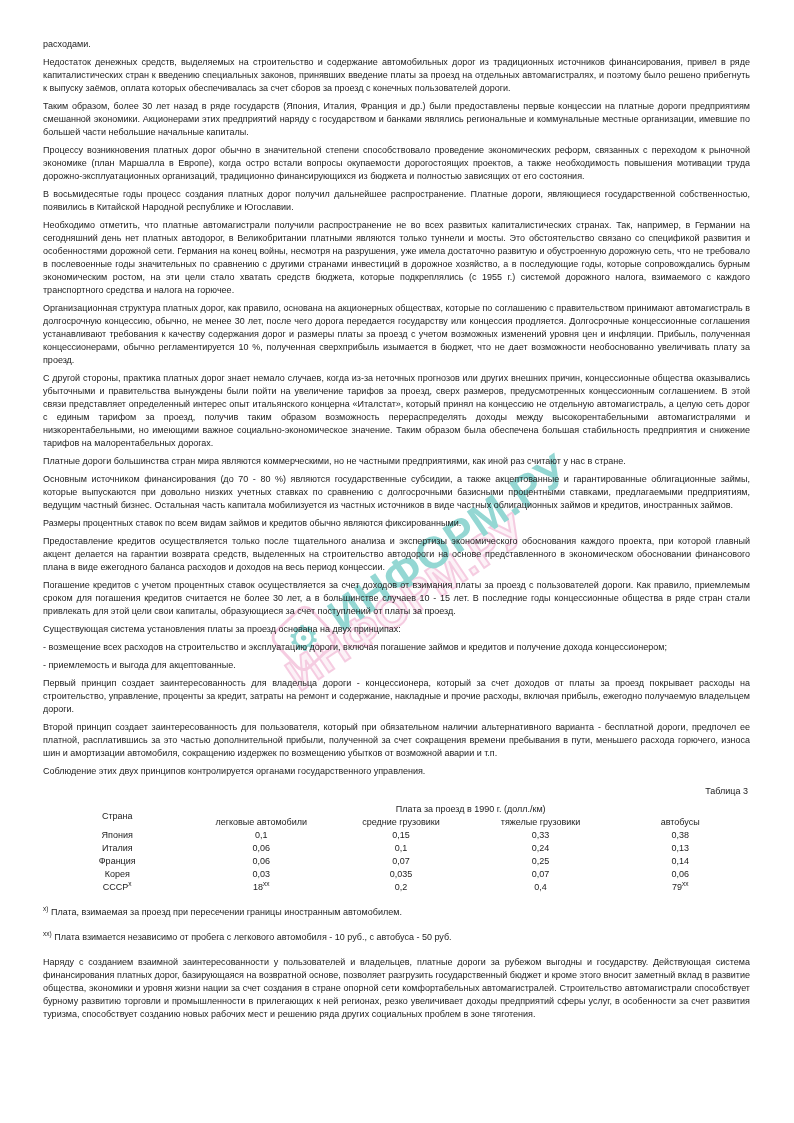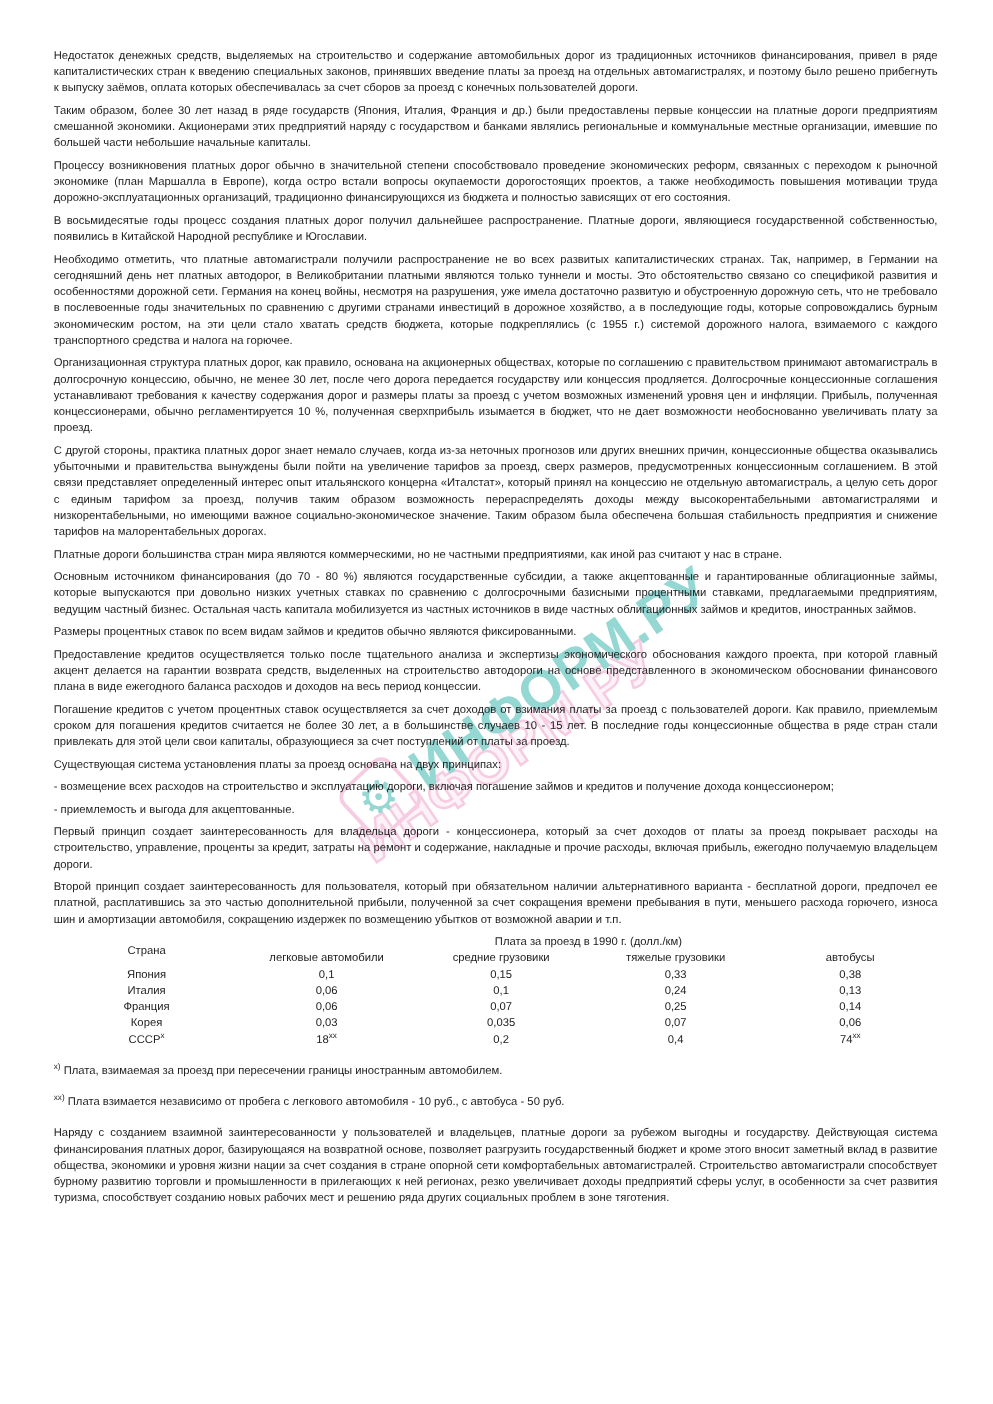--- a/index.html
+++ b/index.html
@@ -108,38 +108,41 @@
 <div class="watermark">
   <span class="wm-logo">
     <span class="wm-gear">⚙</span>
   </span>
   <span class="wm-text">ИНФОРМ.РУ</span>
   <span class="wm-ghost">ИНФОРМ.РУ</span>
 </div>
 
 <div class="page">
 
+  <p class="body-par">расходами.</p>
   <p class="body-par">Недостаток денежных средств, выделяемых на строительство и содержание автомобильных дорог из традиционных источников финансирования, привел в ряде капиталистических стран к введению специальных законов, принявших введение платы за проезд на отдельных автомагистралях, и поэтому было решено прибегнуть к выпуску заёмов, оплата которых обеспечивалась за счет сборов за проезд с конечных пользователей дороги.</p>
   <p class="body-par">Таким образом, более 30 лет назад в ряде государств (Япония, Италия, Франция и др.) были предоставлены первые концессии на платные дороги предприятиям смешанной экономики. Акционерами этих предприятий наряду с государством и банками являлись региональные и коммунальные местные организации, имевшие по большей части небольшие начальные капиталы.</p>
   <p class="body-par">Процессу возникновения платных дорог обычно в значительной степени способствовало проведение экономических реформ, связанных с переходом к рыночной экономике (план Маршалла в Европе), когда остро встали вопросы окупаемости дорогостоящих проектов, а также необходимость повышения мотивации труда дорожно-эксплуатационных организаций, традиционно финансирующихся из бюджета и полностью зависящих от его состояния.</p>
   <p class="body-par">В восьмидесятые годы процесс создания платных дорог получил дальнейшее распространение. Платные дороги, являющиеся государственной собственностью, появились в Китайской Народной республике и Югославии.</p>
   <p class="body-par">Необходимо отметить, что платные автомагистрали получили распространение не во всех развитых капиталистических странах. Так, например, в Германии на сегодняшний день нет платных автодорог, в Великобритании платными являются только туннели и мосты. Это обстоятельство связано со спецификой развития и особенностями дорожной сети. Германия на конец войны, несмотря на разрушения, уже имела достаточно развитую и обустроенную дорожную сеть, что не требовало в послевоенные годы значительных по сравнению с другими странами инвестиций в дорожное хозяйство, а в последующие годы, которые сопровождались бурным экономическим ростом, на эти цели стало хватать средств бюджета, которые подкреплялись (с 1955 г.) системой дорожного налога, взимаемого с каждого транспортного средства и налога на горючее.</p>
   <p class="body-par">Организационная структура платных дорог, как правило, основана на акционерных обществах, которые по соглашению с правительством принимают автомагистраль в долгосрочную концессию, обычно, не менее 30 лет, после чего дорога передается государству или концессия продляется. Долгосрочные концессионные соглашения устанавливают требования к качеству содержания дорог и размеры платы за проезд с учетом возможных изменений уровня цен и инфляции. Прибыль, полученная концессионерами, обычно регламентируется 10 %, полученная сверхприбыль изымается в бюджет, что не дает возможности необоснованно увеличивать плату за проезд.</p>
   <p class="body-par">С другой стороны, практика платных дорог знает немало случаев, когда из-за неточных прогнозов или других внешних причин, концессионные общества оказывались убыточными и правительства вынуждены были пойти на увеличение тарифов за проезд, сверх размеров, предусмотренных концессионным соглашением. В этой связи представляет определенный интерес опыт итальянского концерна «Италстат», который принял на концессию не отдельную автомагистраль, а целую сеть дорог с единым тарифом за проезд, получив таким образом возможность перераспределять доходы между высокорентабельными автомагистралями и низкорентабельными, но имеющими важное социально-экономическое значение. Таким образом была обеспечена большая стабильность предприятия и снижение тарифов на малорентабельных дорогах.</p>
   <p class="body-par">Платные дороги большинства стран мира являются коммерческими, но не частными предприятиями, как иной раз считают у нас в стране.</p>
   <p class="body-par">Основным источником финансирования (до 70 - 80 %) являются государственные субсидии, а также акцептованные и гарантированные облигационные займы, которые выпускаются при довольно низких учетных ставках по сравнению с долгосрочными базисными процентными ставками, предлагаемыми предприятиям, ведущим частный бизнес. Остальная часть капитала мобилизуется из частных источников в виде частных облигационных займов и кредитов, иностранных займов.</p>
   <p class="body-par">Размеры процентных ставок по всем видам займов и кредитов обычно являются фиксированными.</p>
   <p class="body-par">Предоставление кредитов осуществляется только после тщательного анализа и экспертизы экономического обоснования каждого проекта, при которой главный акцент делается на гарантии возврата средств, выделенных на строительство автодороги на основе представленного в экономическом обосновании финансового плана в виде ежегодного баланса расходов и доходов на весь период концессии.</p>
   <p class="body-par">Погашение кредитов с учетом процентных ставок осуществляется за счет доходов от взимания платы за проезд с пользователей дороги. Как правило, приемлемым сроком для погашения кредитов считается не более 30 лет, а в большинстве случаев 10 - 15 лет. В последние годы концессионные общества в ряде стран стали привлекать для этой цели свои капиталы, образующиеся за счет поступлений от платы за проезд.</p>
   <p class="body-par">Существующая система установления платы за проезд основана на двух принципах:</p>
   <p class="body-par">- возмещение всех расходов на строительство и эксплуатацию дороги, включая погашение займов и кредитов и получение дохода концессионером;</p>
   <p class="body-par">- приемлемость и выгода для акцептованные.</p>
   <p class="body-par">Первый принцип создает заинтересованность для владельца дороги - концессионера, который за счет доходов от платы за проезд покрывает расходы на строительство, управление, проценты за кредит, затраты на ремонт и содержание, накладные и прочие расходы, включая прибыль, ежегодно получаемую владельцем дороги.</p>
   <p class="body-par">Второй принцип создает заинтересованность для пользователя, который при обязательном наличии альтернативного варианта - бесплатной дороги, предпочел ее платной, расплатившись за это частью дополнительной прибыли, полученной за счет сокращения времени пребывания в пути, меньшего расхода горючего, износа шин и амортизации автомобиля, сокращению издержек по возмещению убытков от возможной аварии и т.п.</p>
-
+  <p class="body-par">Соблюдение этих двух принципов контролируется органами государственного управления.</p>
+
+  <div class="table-caption">Таблица 3</div>
 
   <table class="rates">
     <colgroup>
       <col class="c-country">
       <col class="c-val">
         <col class="c-val">
         <col class="c-val">
         <col class="c-val">
     </colgroup>
     <thead>
@@ -181,21 +184,21 @@
         <td><span>0,03</span><sup></sup></td>
         <td><span>0,035</span><sup></sup></td>
         <td><span>0,07</span><sup></sup></td>
         <td><span>0,06</span><sup></sup></td>
       </tr>
       <tr>
         <td class="country"><span>СССР</span><sup>х</sup></td>
         <td><span>18</span><sup>хх</sup></td>
         <td><span>0,2</span><sup></sup></td>
         <td><span>0,4</span><sup></sup></td>
-        <td><span>74</span><sup>хх</sup></td>
+        <td><span>79</span><sup>хх</sup></td>
       </tr>
     </tbody>
   </table>
 
   <p class="footnote"><sup>х)</sup> <span>Плата, взимаемая за проезд при пересечении границы иностранным автомобилем.</span></p>
   <p class="footnote"><sup>хх)</sup> <span>Плата взимается независимо от пробега с легкового автомобиля - 10 руб., с автобуса - 50 руб.</span></p>
 
   <p class="body-par closing">Наряду с созданием взаимной заинтересованности у пользователей и владельцев, платные дороги за рубежом выгодны и государству. Действующая система финансирования платных дорог, базирующаяся на возвратной основе, позволяет разгрузить государственный бюджет и кроме этого вносит заметный вклад в развитие общества, экономики и уровня жизни нации за счет создания в стране опорной сети комфортабельных автомагистралей. Строительство автомагистрали способствует бурному развитию торговли и промышленности в прилегающих к ней регионах, резко увеличивает доходы предприятий сферы услуг, в особенности за счет развития туризма, способствует созданию новых рабочих мест и решению ряда других социальных проблем в зоне тяготения.</p>
 
 </div>

